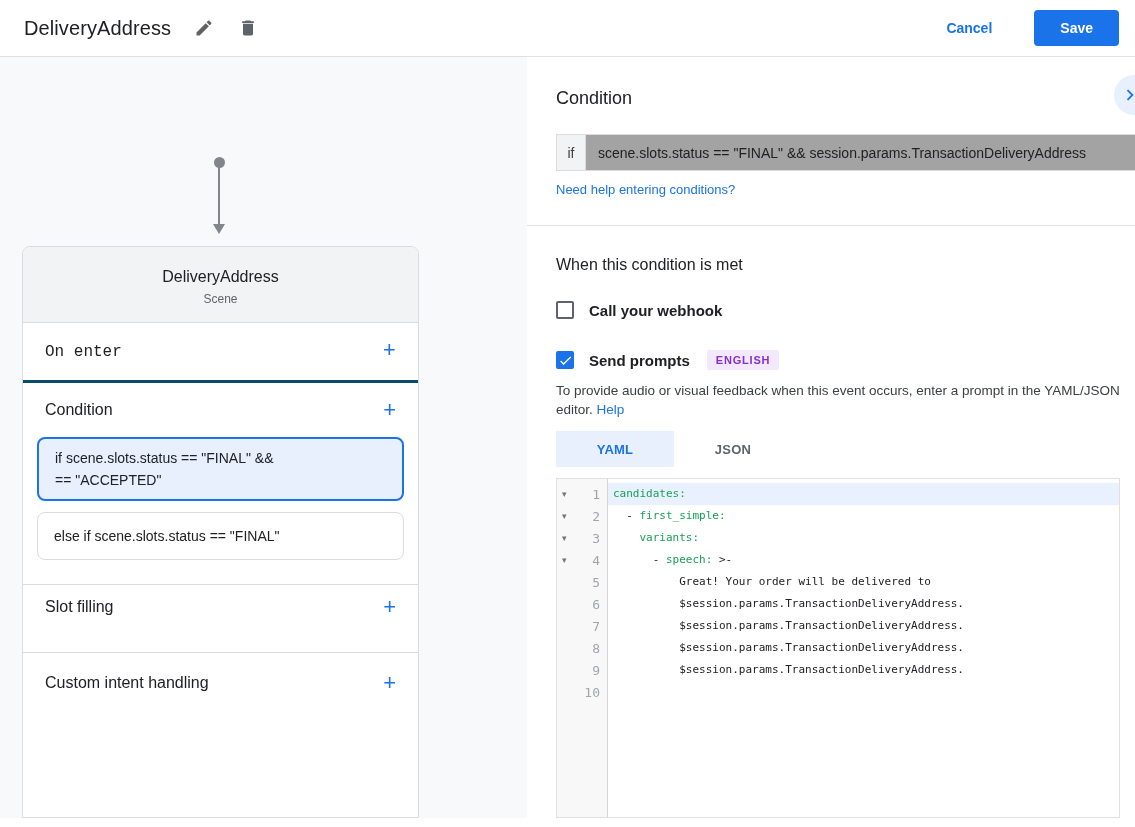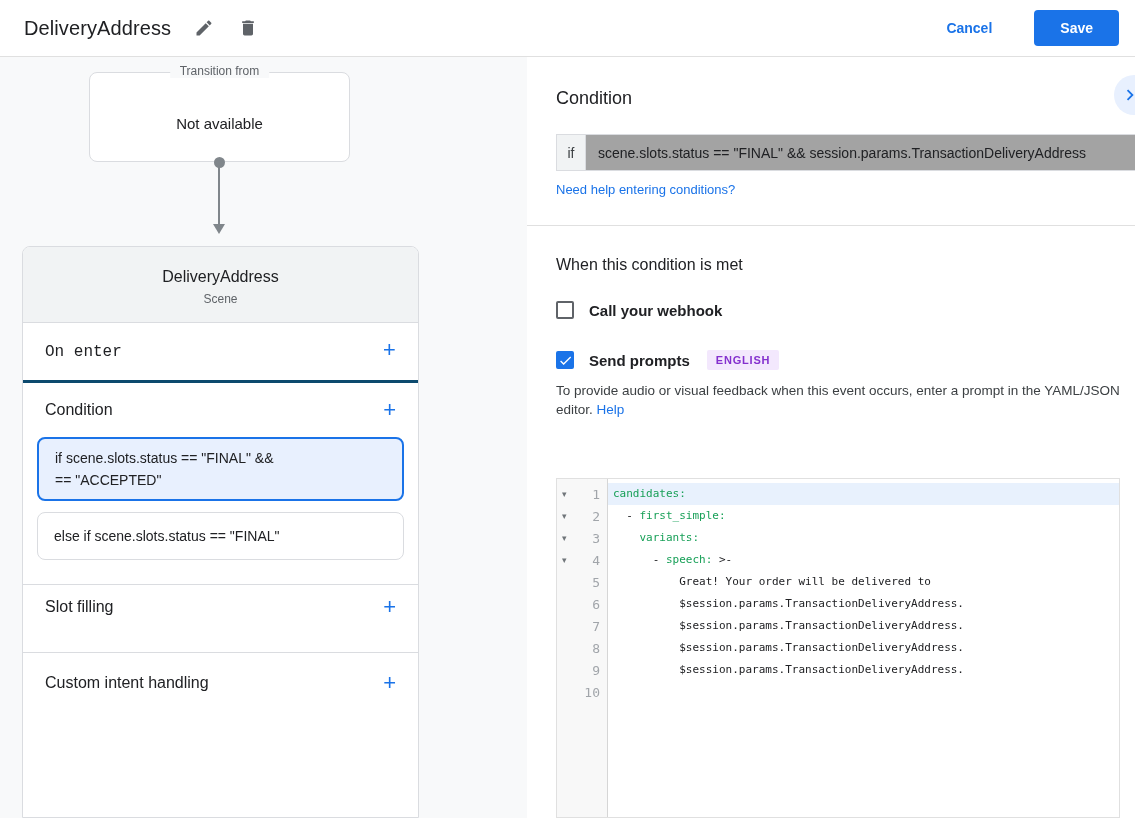--- a/index.html
+++ b/index.html
@@ -134,24 +134,20 @@
   <div class="header-actions">
     <div class="btn-text">Cancel</div>
     <button class="btn-filled">Save</button>
   </div>
 </div>
 
 <div class="main">
 
   <div class="left-panel">
 
-    <div class="from-box">
-      <div class="box-legend">Transition from</div>
-      <div class="from-value">Not available</div>
-    </div>
     <div class="connector-dot"></div>
     <div class="connector-line"></div>
     <div class="connector-arrow"></div>
 
 
     <div class="scene-card">
       <div class="scene-head">
         <div class="scene-name">DeliveryAddress</div>
         <div class="scene-sub">Scene</div>
       </div>
@@ -227,20 +223,24 @@
       </div>
       <div class="check-label">Send prompts</div>
       <div class="lang-badge">ENGLISH</div>
     </div>
 
     <div class="desc">
       <span>To provide audio or visual feedback when this event occurs, enter a prompt in the YAML/JSON editor.</span>
       <a>Help</a>
     </div>
 
+    <div class="tabs">
+      <div class="tab active">YAML</div>
+      <div class="tab inactive">JSON</div>
+    </div>
 
     <div class="editor">
       <div class="gutter">
           <div class="gutter-row">
             <span class="fold">▾</span>
             <span class="lnum">1</span>
           </div>
           <div class="gutter-row">
             <span class="fold">▾</span>
             <span class="lnum">2</span>

